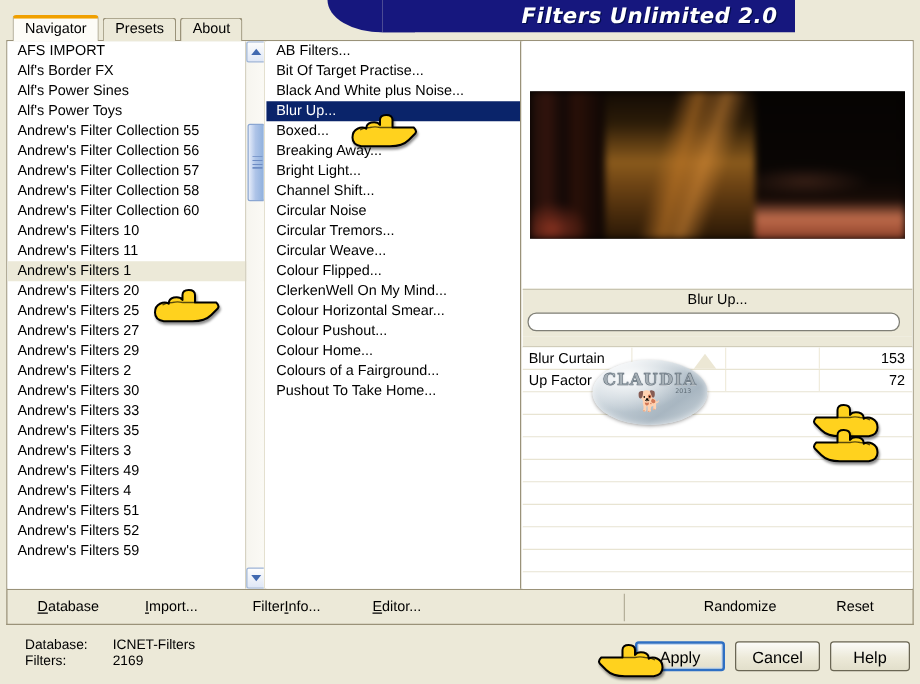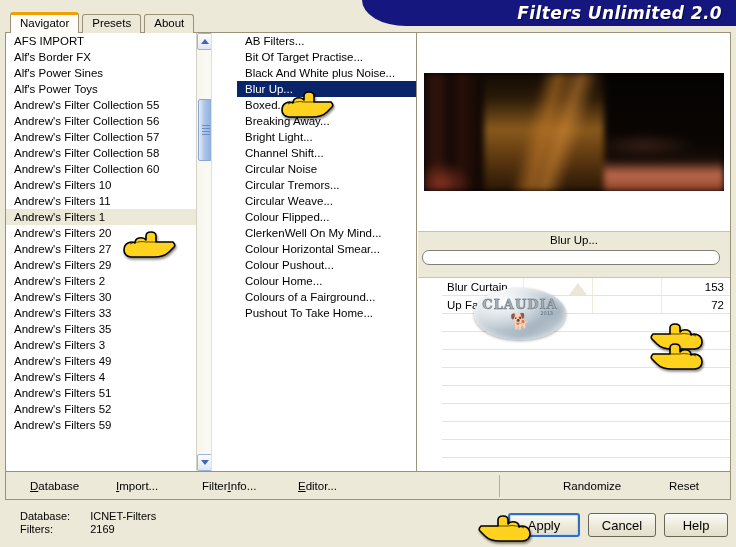--- a/index.html
+++ b/index.html
@@ -11,21 +11,21 @@
     background: #ece9d8;
   }
   #app {
     position: relative;
     width: 736px; height: 547px;
     background: #ece9d8;
   }
 
   
   #titlebar {
-    position: absolute; left: 0; top: 0; width: 736px; height: 26px;
+    position: absolute; left: 0; top: 0; width: 636px; height: 26px;
     overflow: hidden;
   }
   #title-bg {
     position: absolute; right: 0; top: 0; width: 330px; height: 26px;
     background: #16177e;
   }
   #title-bg::before {
     content: ""; position: absolute; left: -26px; top: 0;
     width: 52px; height: 26px;
     background: #16177e;
@@ -149,21 +149,20 @@
     overflow: hidden;
     border-right: 1px solid #9a9279;
   }
   .mitem {
     height: 16px; line-height: 16px;
     padding-left: 8px;
     font-size: 11.5px;
     color: #000;
     white-space: nowrap;
     cursor: default;
-    margin-left: 24px;
   }
   .mitem.sel { background: #0a246a; color: #ffffff; }
 
   
   #right-panel {
     position: absolute; left: 412px; top: 0;
     width: 312px; height: 100%;
     background: #ffffff;
     overflow: hidden;
   }
@@ -231,21 +230,20 @@
   
   #params {
     position: absolute; left: 0; top: 245px; width: 100%; bottom: 0;
     background: #ffffff;
   }
   .prow {
     position: relative;
     height: 18px;
     border-bottom: 1px solid #e8e4d2;
     background: #ffffff;
-    margin-left: 24px;
   }
   .prow .plabel {
     position: absolute; left: 5px; top: 0; line-height: 18px;
     font-size: 11.5px; color: #000;
   }
   .prow .pvalue {
     position: absolute; right: 6px; top: 0; line-height: 18px;
     font-size: 11.5px; color: #000;
   }
   .prow .ptick {
@@ -374,20 +372,21 @@
           <div class="litem">Alf's Power Toys</div>
           <div class="litem">Andrew's Filter Collection 55</div>
           <div class="litem">Andrew's Filter Collection 56</div>
           <div class="litem">Andrew's Filter Collection 57</div>
           <div class="litem">Andrew's Filter Collection 58</div>
           <div class="litem">Andrew's Filter Collection 60</div>
           <div class="litem">Andrew's Filters 10</div>
           <div class="litem">Andrew's Filters 11</div>
           <div class="litem sel">Andrew's Filters 1</div>
           <div class="litem">Andrew's Filters 20</div>
+          <div class="litem">Andrew's Filters 25</div>
           <div class="litem">Andrew's Filters 27</div>
           <div class="litem">Andrew's Filters 29</div>
           <div class="litem">Andrew's Filters 2</div>
           <div class="litem">Andrew's Filters 30</div>
           <div class="litem">Andrew's Filters 33</div>
           <div class="litem">Andrew's Filters 35</div>
           <div class="litem">Andrew's Filters 3</div>
           <div class="litem">Andrew's Filters 49</div>
           <div class="litem">Andrew's Filters 4</div>
           <div class="litem">Andrew's Filters 51</div>

